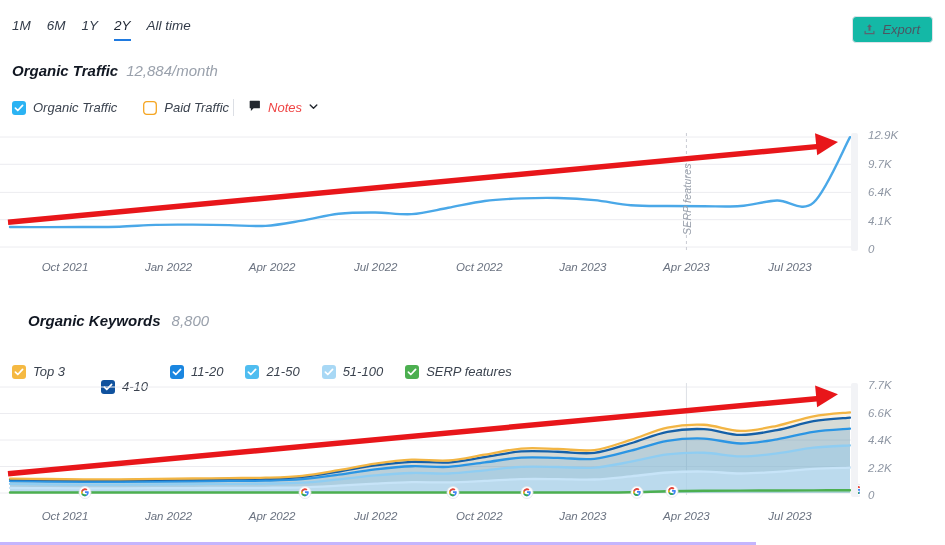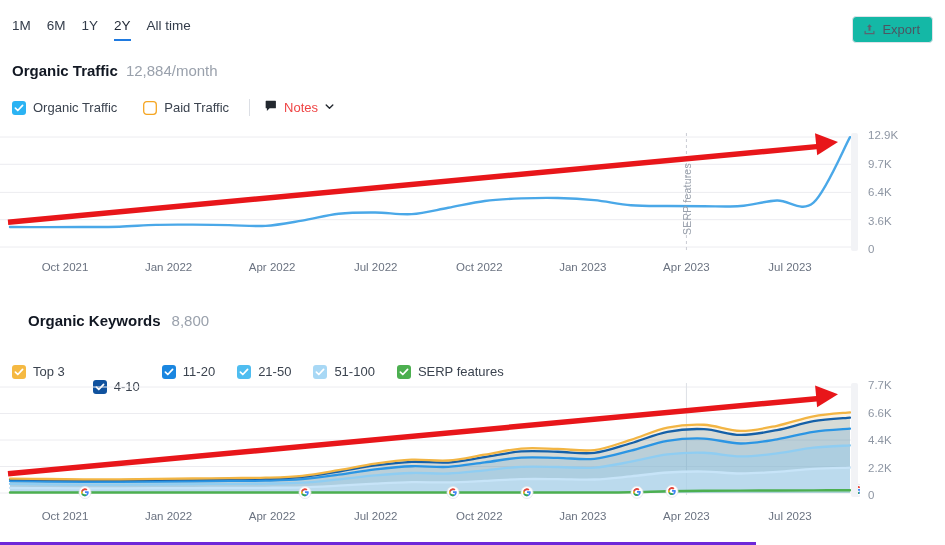--- a/index.html
+++ b/index.html
@@ -6,21 +6,22 @@
   html, body {
     width: 945px; height: 545px;
     font-family: "Liberation Sans", sans-serif;
     background: #ffffff;
     overflow: hidden;
   }
   #app {
     position: relative;
     width: 756px; height: 545px;
     background: #ffffff;
-    border-bottom: 3px solid #6d28d9;
+    border-bottom: 3px solid #c4b5fd;
+    font-style: italic;
   }
 
   
   .topbar {
     position: absolute; left: 0; top: 0; width: 945px; height: 52px;
   }
   .periods {
     position: absolute; left: 12px; top: 18px;
     display: flex; align-items: flex-start; gap: 16px;
   }
@@ -122,21 +123,21 @@
   <div class="legend" id="traffic-legend" style="left:12px; top:99px;">
       <div class="legend-item" style="margin-right: 18px;">
         <span class="cbox">
           <svg width="14" height="14" viewBox="0 0 14 14">
             <rect x="0" y="0" width="14" height="14" rx="3" fill="#2bb3f3"></rect>
             <path d="M3.4 7.2 L5.8 9.5 L10.6 4.4" fill="none" stroke="#fff" stroke-width="1.7" stroke-linecap="round" stroke-linejoin="round"></path>
           </svg>
         </span>
         <span>Organic Traffic</span>
       </div>
-      <div class="legend-item" style="margin-right: 18px; padding-left: 8px;">
+      <div class="legend-item" style="margin-right: 2px; padding-left: 8px;">
         <span class="cbox">
           <svg width="14" height="14" viewBox="0 0 14 14">
             <rect x="0.7" y="0.7" width="12.6" height="12.6" rx="3" fill="#fff" stroke="#f5a623" stroke-width="1.3"></rect>
           </svg>
         </span>
         <span>Paid Traffic</span>
       </div>
       <div class="sep" style="margin-left: 2px;"></div>
       <div class="notes">
         <span><svg width="14" height="14" viewBox="0 0 16 16">
@@ -163,41 +164,41 @@
           <polygon points="838,11.116279069767444 815.0,2.3 817.2,24.2" fill="#e8161a"></polygon>
         </g>
       </svg>
       <div class="serp-vline-label" style="left: 681.429px; top: 104px;">SERP features</div>
     </div>
   <div class="rail" style="left:851px; top:133px; width:7px; height:118px;"></div>
   <div class="ylabels" style="left:868px; top:131px; width:70px; height:122px;" id="traffic-ylabels">
       <div class="ylab" style="top: 4px;">12.9K</div>
       <div class="ylab" style="top: 32.5px;">9.7K</div>
       <div class="ylab" style="top: 61px;">6.4K</div>
-      <div class="ylab" style="top: 89.5px;">3.6K</div>
+      <div class="ylab" style="top: 89.5px;">4.1K</div>
       <div class="ylab" style="top: 118px;">0</div>
     </div>
   <div class="xlabels" style="left:0px; top:261px; width:860px; height:16px;" id="traffic-xlabels">
       <div class="xlab" style="left: 65px;">Oct 2021</div>
       <div class="xlab" style="left: 168.571px;">Jan 2022</div>
       <div class="xlab" style="left: 272.143px;">Apr 2022</div>
       <div class="xlab" style="left: 375.714px;">Jul 2022</div>
       <div class="xlab" style="left: 479.286px;">Oct 2022</div>
       <div class="xlab" style="left: 582.857px;">Jan 2023</div>
       <div class="xlab" style="left: 686.429px;">Apr 2023</div>
       <div class="xlab" style="left: 790px;">Jul 2023</div>
     </div>
 
   <div class="section-title" style="left:28px; top:312px;gap:11px;">
     <span class="name">Organic Keywords</span>
     <span class="value">8,800</span>
   </div>
 
   <div class="legend" id="keywords-legend" style="left:12px; top:349px;">
-      <div class="legend-item" style="margin-right: 28px;">
+      <div class="legend-item" style="margin-right: 36px;">
         <span class="cbox">
           <svg width="14" height="14" viewBox="0 0 14 14">
             <rect x="0" y="0" width="14" height="14" rx="3" fill="#f5b942"></rect>
             <path d="M3.4 7.2 L5.8 9.5 L10.6 4.4" fill="none" stroke="#fff" stroke-width="1.7" stroke-linecap="round" stroke-linejoin="round"></path>
           </svg>
         </span>
         <span>Top 3</span>
       </div>
       <div class="legend-item" style="margin-right: 22px; margin-top: 30px;">
         <span class="cbox">

